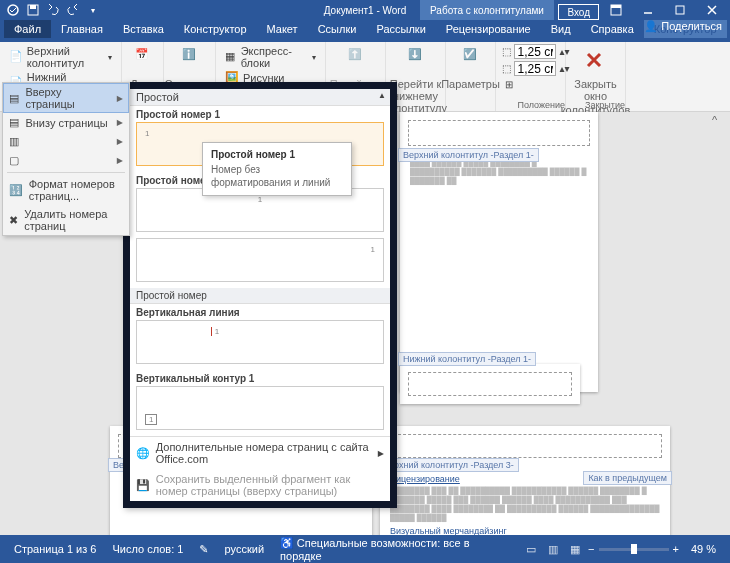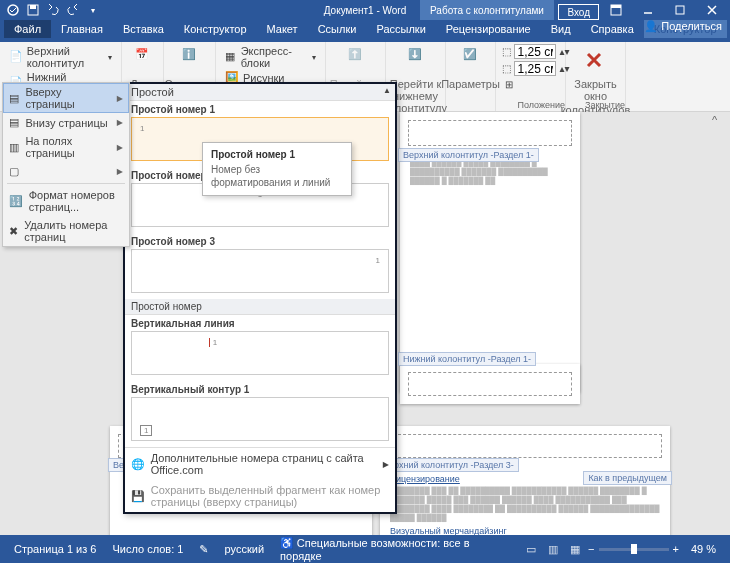--- a/index.html
+++ b/index.html
@@ -33,21 +33,21 @@
 .page .hf-region{border:1px dashed #999;margin:8px}
 .hf-tab{position:absolute;background:#eef2f9;border:1px solid #b4c4de;font-size:9px;color:#5876a8;padding:1px 4px}
 .hf-same{position:absolute;background:#eef2f9;border:1px solid #b4c4de;font-size:9px;color:#5876a8;padding:1px 4px}
 .body-text{color:#bdbdbd;font-size:7px;line-height:1.3;padding:4px 10px}
 .body-text .h{color:#2b579a;font-size:9px;text-decoration:underline;padding-top:4px}
 .dropdown-menu{position:absolute;top:82px;left:2px;width:128px;background:#f3f3f3;border:1px solid #c6c6c6;box-shadow:2px 2px 4px rgba(0,0,0,.2);z-index:50}
 .dropdown-menu .menu-item{display:flex;align-items:center;gap:6px;padding:3px 6px;font-size:10px;color:#444;cursor:pointer}
 .dropdown-menu .menu-item.hover{background:#c5d8f0;border:1px solid #8cb1e0;padding:2px 5px}
 .dropdown-menu .menu-item .arrow{margin-left:auto;font-size:8px;color:#666}
 .dropdown-menu .sep{height:1px;background:#d4d4d4;margin:2px 4px}
-.gallery{position:absolute;top:82px;left:123px;width:274px;background:#fff;border:2px solid #0f172a;box-shadow:2px 2px 6px rgba(0,0,0,.25);z-index:40}
+.gallery{position:absolute;top:82px;left:123px;width:274px;background:#fff;border:7px solid #0f172a;box-shadow:2px 2px 6px rgba(0,0,0,.25);z-index:40}
 .gallery .section-header{background:#eef0f3;padding:2px 6px;font-size:10px;color:#444;border-bottom:1px solid #ddd;position:relative}
 .gallery .section-header .up{position:absolute;right:4px;font-size:8px}
 .gallery .item-label{font-size:10px;color:#444;font-weight:600;padding:3px 6px 2px 6px}
 .gallery .preview{margin:0 6px 6px 6px;border:1px solid #ccc;height:44px;background:#fff;position:relative;cursor:pointer}
 .gallery .preview.hover{border:1px solid #f5b552;background:#fdf5e8}
 .gallery .preview .pn{position:absolute;font-size:8px;color:#888}
 .gallery .footer{border-top:1px solid #ddd}
 .gallery .footer .fitem{display:flex;align-items:center;gap:6px;padding:4px 6px;font-size:10px;color:#444;cursor:pointer}
 .gallery .footer .fitem .arrow{margin-left:auto;font-size:8px}
 .tooltip{position:absolute;top:142px;left:202px;background:#fff;border:1px solid #b8b8b8;box-shadow:2px 2px 5px rgba(0,0,0,.2);padding:6px 8px;width:150px;z-index:60}
@@ -226,21 +226,20 @@
       <span>Вверху страницы</span>
       <span class="arrow">▶</span>
     </div>
   <div class="menu-item">
       <span>▤</span>
       <span>Внизу страницы</span>
       <span class="arrow">▶</span>
     </div>
   <div class="menu-item">
       <span>▥</span>
-      <span>На полях страницы</span>
       <span class="arrow">▶</span>
     </div>
   <div class="menu-item">
       <span>▢</span>
       <span class="arrow">▶</span>
     </div>
   <div class="sep"></div>
   <div class="menu-item">
       <span>🔢</span>
       <span>Формат номеров страниц...</span>
@@ -254,21 +253,20 @@
 <div class="gallery">
   <div class="section-header"><span>Простой</span><span class="up">▲</span></div>
   <div class="item-label">Простой номер 1</div>
   <div class="preview hover">
       <span class="pn" style="left:8px;top:6px">1</span>
     </div>
   <div class="item-label">Простой номер 2</div>
   <div class="preview">
       <span class="pn" style="left:50%;top:6px;transform:translateX(-50%)">1</span>
     </div>
-  <div class="item-label">Простой номер 3</div>
   <div class="preview">
       <span class="pn" style="right:8px;top:6px">1</span>
     </div>
   <div class="section-header">Простой номер</div>
   <div class="item-label">Вертикальная линия</div>
   <div class="preview">
       <span class="pn" style="left:30%;top:6px;border-left:1px solid #c0392b;padding-left:3px">1</span>
     </div>
   <div class="item-label">Вертикальный контур 1</div>
   <div class="preview">
@@ -287,21 +285,21 @@
   </div>
 </div>
 
 <div class="tooltip">
   <div class="tt-title">Простой номер 1</div>
   <div class="tt-body">Номер без форматирования и линий</div>
 </div>
 
 <div class="doc-area">
 
-  <div class="page" style="top:0;left:400px;width:180px;height:280px">
+  <div class="page" style="top:0;left:400px;width:198px;height:280px">
     <div class="hf-region" style="height:26px"></div>
     <div class="hf-tab" style="top:36px;left:-2px">Верхний колонтитул -Раздел 1-</div>
     <div class="body-text">
       ████ ██████ █████ ████████ █ ██████████ ███████ ██████████ ██████ █ ███████ ██
     </div>
   </div>
 
   <div class="page" style="top:252px;left:400px;width:180px;height:40px">
     <div class="hf-region" style="height:24px"></div>
     <div class="hf-tab" style="top:-12px;left:-2px">Нижний колонтитул -Раздел 1-</div>

